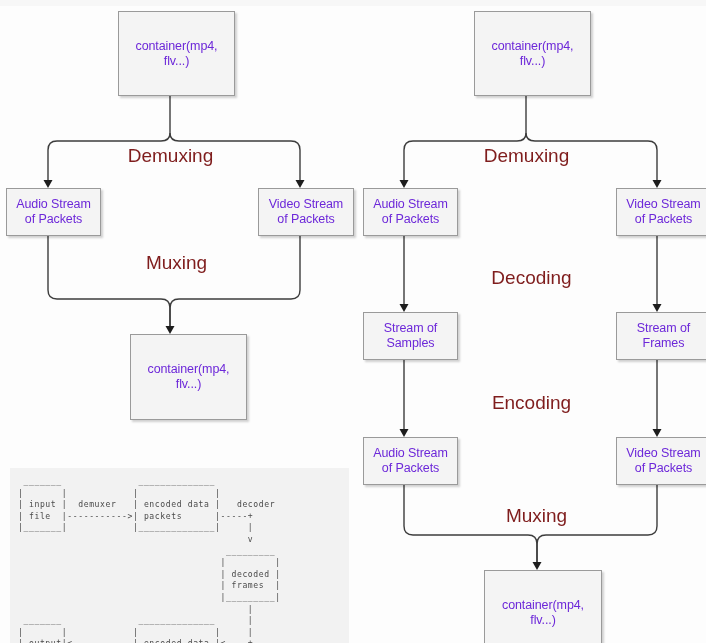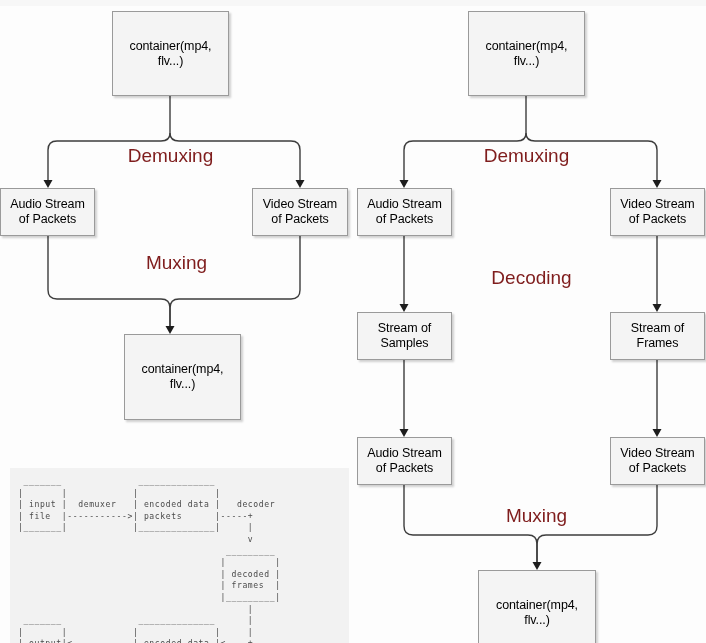--- a/index.html
+++ b/index.html
@@ -13,30 +13,31 @@
   
   .top-band{position:absolute;left:0;top:0;width:706px;height:6px;
             background:#f7f7f7;}
 
   
   .node{
     position:absolute;
     background:#f4f4f4;
     border:1px solid #9a9a9a;
     box-shadow:2px 2px 2px rgba(0,0,0,0.18);
-    color:#000000;
+    color:#6d28d9;
     font-size:12.5px;
     line-height:15px;
     text-align:center;
     display:flex;
     align-items:center;
     justify-content:center;
     box-sizing:border-box;
     white-space:pre-line;
     letter-spacing:-0.1px;
+    margin-left:6px;
   }
   .node span{display:block;width:100%;}
 
   
   .stage-label{
     position:absolute;
     font-size:19px;
     color:#7f1d1d;
     text-align:center;
     letter-spacing:0px;
@@ -181,20 +182,23 @@
   </div>
 
   <div class="stage-label" style="left:468px;top:145px;width:117px;">
     <span>Demuxing</span>
   </div>
 
   <div class="stage-label" style="left:473px;top:267px;width:117px;">
     <span>Decoding</span>
   </div>
 
+  <div class="stage-label" style="left:473px;top:392px;width:117px;">
+    <span>Encoding</span>
+  </div>
 
   <div class="stage-label" style="left:478px;top:505px;width:117px;">
     <span>Muxing</span>
   </div>
 
   <div class="ascii-panel">
     <pre> _______              ______________              
 |       |            |              |             
 | input |  demuxer   | encoded data |   decoder   
 | file  |-----------&gt;| packets      |-----+       

